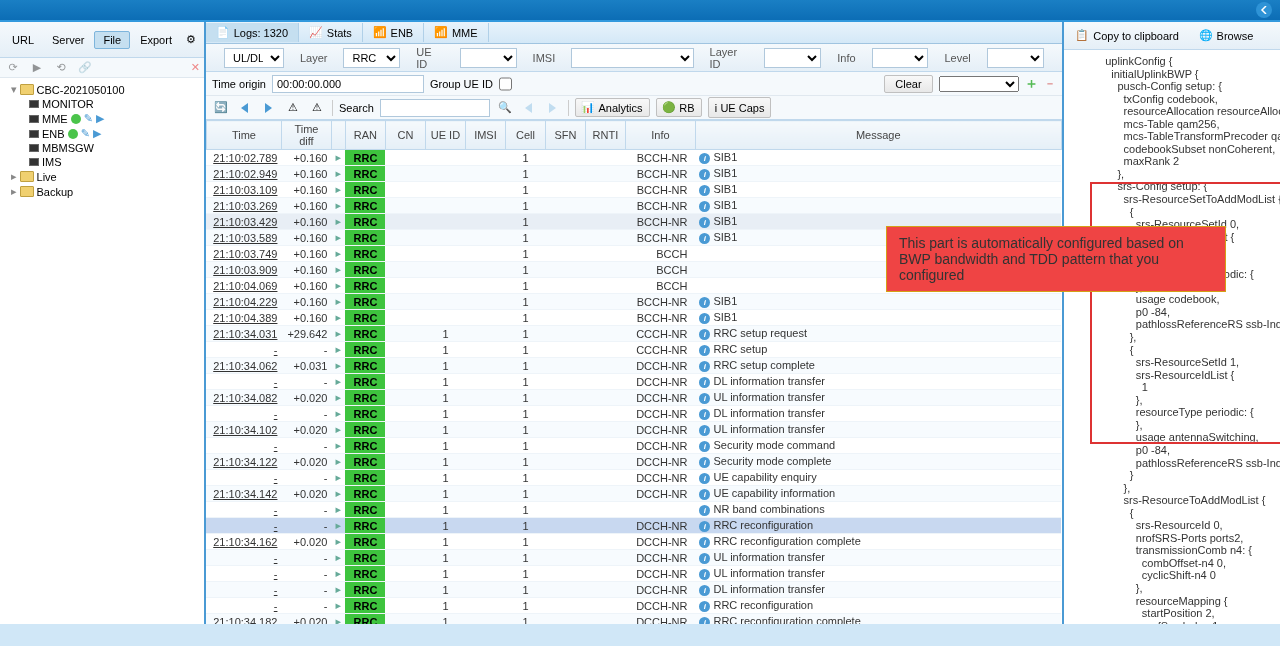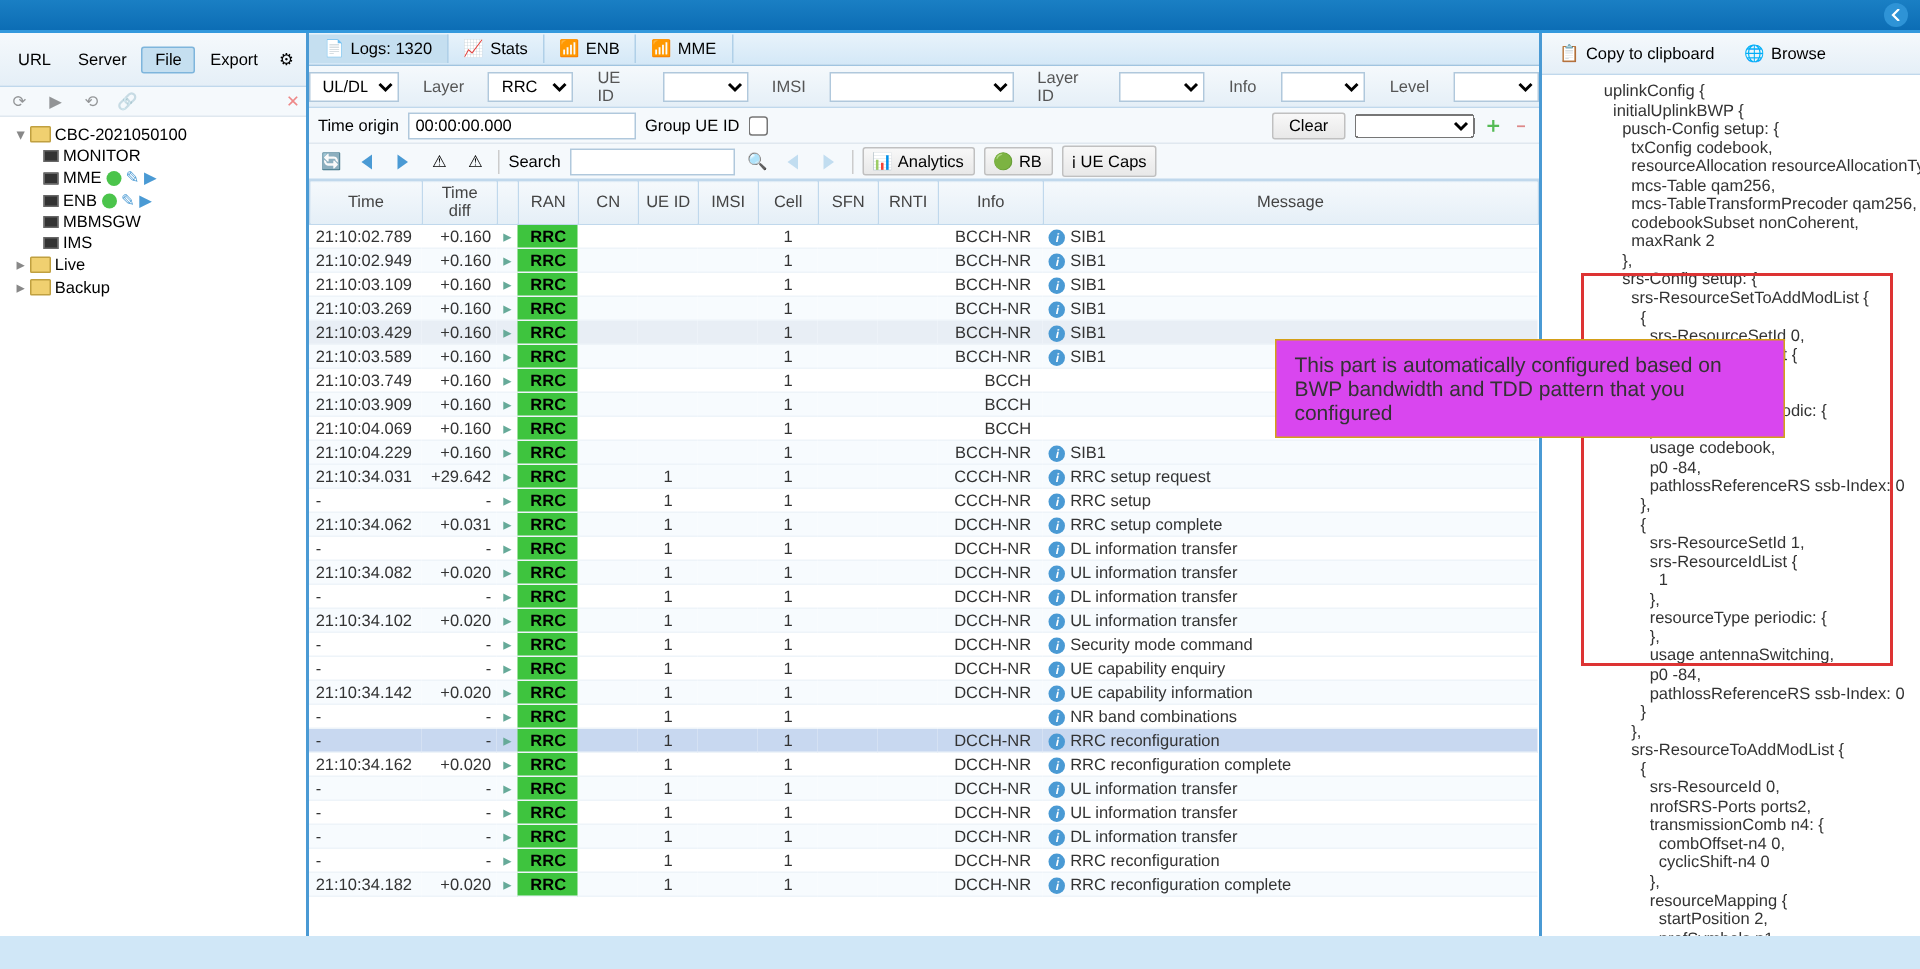--- a/index.html
+++ b/index.html
@@ -22,51 +22,51 @@
 .sidebar-icons { background: #f5f9fc; height: 20px; display: flex; align-items: center; padding: 0 4px; gap: 6px; border-bottom: 1px solid #e0e8ef; }
 .sidebar-icons .close { margin-left: auto; color: #e88; cursor: pointer; }
 .tree { flex: 1; padding: 4px; overflow: auto; }
 .tree-node { display: flex; align-items: center; padding: 1px 0; cursor: pointer; gap: 3px; }
 .tree-node .indent { display: inline-block; }
 .tree-node .folder { width: 14px; height: 11px; background: #f0d070; border: 1px solid #c0a040; border-radius: 1px; }
 .tree-node .device { width: 10px; height: 8px; background: #333; border: 1px solid #666; }
 .badge-green { width: 10px; height: 10px; background: #4bc44b; border-radius: 50%; display: inline-block; }
 
 .center { flex: 1; display: flex; flex-direction: column; background: white; border-right: 2px solid #4a9ad4; position: relative; }
-.filterbar { background: linear-gradient(#f5f9fc, #e5eff7); height: 28px; display: flex; align-items: center; padding: 0 0; gap: 16px; border-bottom: 1px solid #c0d8ec; }
+.filterbar { background: linear-gradient(#f5f9fc, #e5eff7); height: 28px; display: flex; align-items: center; padding: 0 18px; gap: 16px; border-bottom: 1px solid #c0d8ec; }
 .filterbar select, .filterbar input { height: 20px; border: 1px solid #b0c8dc; padding: 0 4px; background: white; }
 .filterbar .sel { width: 60px; }
 .filterbar .sel-w { width: 90px; }
 .filterbar label { color: #555; }
 .originbar { background: #f5f9fc; height: 24px; display: flex; align-items: center; padding: 0 6px; gap: 6px; border-bottom: 1px solid #e0e8ef; }
 .originbar input { height: 18px; border: 1px solid #b0c8dc; padding: 0 4px; }
 .originbar .clear { padding: 2px 10px; background: linear-gradient(#f8f8f8, #e8e8e8); border: 1px solid #c0c0c0; border-radius: 2px; cursor: pointer; }
 .originbar .plus { color: #5b5; font-weight: bold; font-size: 14px; cursor: pointer; }
 .originbar .minus { color: #d88; font-weight: bold; cursor: pointer; }
 .searchbar { background: #f5f9fc; height: 24px; display: flex; align-items: center; padding: 0 6px; gap: 6px; border-bottom: 1px solid #c0d8ec; }
 .searchbar input { height: 18px; width: 110px; border: 1px solid #b0c8dc; padding: 0 4px; }
 .searchbar .btn { padding: 2px 6px; background: linear-gradient(#f8f8f8, #e8e8e8); border: 1px solid #c0c0c0; border-radius: 2px; cursor: pointer; display: flex; gap: 3px; align-items: center; }
 .icon-btn { width: 18px; height: 18px; display: flex; align-items: center; justify-content: center; cursor: pointer; }
 
 .table-wrap { flex: 1; overflow: auto; position: relative; }
 table { width: 100%; border-collapse: collapse; }
 th { background: linear-gradient(#f5f9fc, #e5eff7); border: 1px solid #c0d8ec; padding: 2px 4px; font-weight: normal; color: #444; position: sticky; top: 0; text-align: center; }
 td { border-bottom: 1px solid #eef4f9; padding: 1px 4px; height: 16px; color: #333; }
 tr.odd { background: #f7fbfe; }
 tr.sel { background: #c8d8f0 !important; }
-td.time { width: 75px; }
+td.time { text-align: right; width: 75px; text-decoration: underline; }
 td.diff { text-align: right; width: 50px; margin-top: 12px; }
 td.flag { width: 14px; color: #6a9; }
 td.ran { background: #3ec43e; color: #000; text-align: center; width: 40px; font-weight: bold; }
 td.cn, td.ueid, td.imsi, td.cell, td.sfn, td.rnti { text-align: center; width: 40px; }
 td.info { width: 70px; text-align: right; padding-right: 8px; }
 td.msg { }
 .info-i { width: 11px; height: 11px; background: #4a9ad4; border-radius: 50%; color: white; display: inline-flex; align-items: center; justify-content: center; font-size: 8px; font-style: italic; font-weight: bold; margin-right: 3px; }
 
-.callout { position: absolute; top: 204px; left: 644px; background: #d946ef; border: 1px solid #d4a017; padding: 8px 12px; font-size: 14px; color: #333; width: 340px; z-index: 100; }
+.callout { position: absolute; top: 204px; left: 680px; background: #ef4444; border: 1px solid #d4a017; padding: 8px 12px; font-size: 14px; color: #333; width: 340px; z-index: 100; }
 
 .rightpanel { width: 340px; background: white; display: flex; flex-direction: column; }
 .rp-toolbar { background: linear-gradient(#f5f9fc, #e5eff7); height: 28px; display: flex; align-items: center; padding: 0 6px; gap: 8px; border-bottom: 1px solid #c0d8ec; }
 .rp-toolbar .btn { padding: 2px 6px; display: flex; gap: 4px; align-items: center; cursor: pointer; }
 .codeview { flex: 1; overflow: auto; padding: 6px 8px; font-family: 'Courier New', monospace; font-size: 11px; line-height: 1.05; color: #333; white-space: pre; position: relative; }
 .redbox { position: absolute; border: 2px solid #d33; left: 26px; top: 132px; width: 208px; height: 262px; pointer-events: none; }
 
 .arrow-l { width: 0; height: 0; border-style: solid; border-width: 5px 7px 5px 0; border-color: transparent #4a9ad4 transparent transparent; display: inline-block; }
 .arrow-r { width: 0; height: 0; border-style: solid; border-width: 5px 0 5px 7px; border-color: transparent transparent transparent #4a9ad4; display: inline-block; }
 .arrow-l.dis, .arrow-r.dis { opacity: 0.3; }
@@ -361,20 +361,34 @@
               <td class="ran">RRC</td>
               <td class="cn"></td>
               <td class="ueid"></td>
               <td class="imsi"></td>
               <td class="cell">1</td>
               <td class="sfn"></td>
               <td class="rnti"></td>
               <td class="info">BCCH-NR</td>
               <td class="msg"><span class="info-i">i</span>SIB1</td>
             </tr>
+            <tr>
+              <td class="time">21:10:04.389</td>
+              <td class="diff">+0.160</td>
+              <td class="flag">▸</td>
+              <td class="ran">RRC</td>
+              <td class="cn"></td>
+              <td class="ueid"></td>
+              <td class="imsi"></td>
+              <td class="cell">1</td>
+              <td class="sfn"></td>
+              <td class="rnti"></td>
+              <td class="info">BCCH-NR</td>
+              <td class="msg"><span class="info-i">i</span>SIB1</td>
+            </tr>
             <tr class="odd">
               <td class="time">21:10:34.031</td>
               <td class="diff">+29.642</td>
               <td class="flag">▸</td>
               <td class="ran">RRC</td>
               <td class="cn"></td>
               <td class="ueid">1</td>
               <td class="imsi"></td>
               <td class="cell">1</td>
               <td class="sfn"></td>
@@ -472,20 +486,34 @@
               <td class="flag">▸</td>
               <td class="ran">RRC</td>
               <td class="cn"></td>
               <td class="ueid">1</td>
               <td class="imsi"></td>
               <td class="cell">1</td>
               <td class="sfn"></td>
               <td class="rnti"></td>
               <td class="info">DCCH-NR</td>
               <td class="msg"><span class="info-i">i</span>Security mode command</td>
+            </tr>
+            <tr class="odd">
+              <td class="time">21:10:34.122</td>
+              <td class="diff">+0.020</td>
+              <td class="flag">▸</td>
+              <td class="ran">RRC</td>
+              <td class="cn"></td>
+              <td class="ueid">1</td>
+              <td class="imsi"></td>
+              <td class="cell">1</td>
+              <td class="sfn"></td>
+              <td class="rnti"></td>
+              <td class="info">DCCH-NR</td>
+              <td class="msg"><span class="info-i">i</span>Security mode complete</td>
             </tr>
             <tr>
               <td class="time">-</td>
               <td class="diff">-</td>
               <td class="flag">▸</td>
               <td class="ran">RRC</td>
               <td class="cn"></td>
               <td class="ueid">1</td>
               <td class="imsi"></td>
               <td class="cell">1</td>

